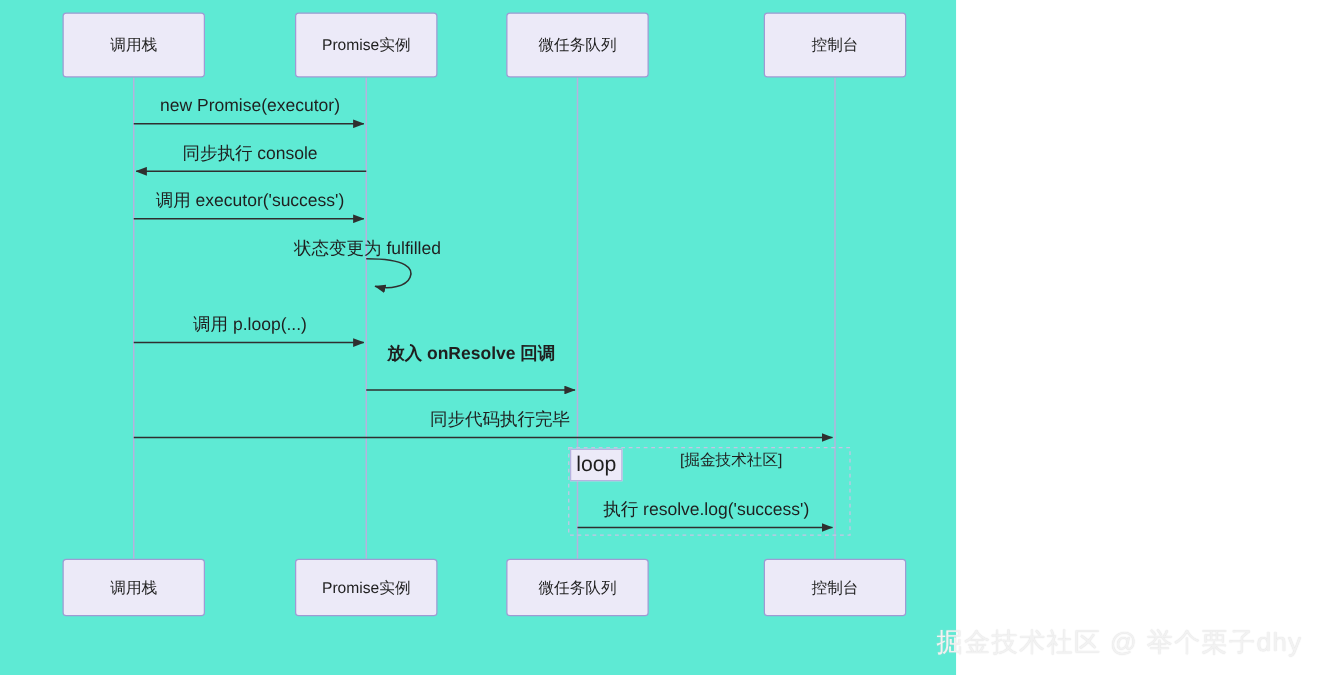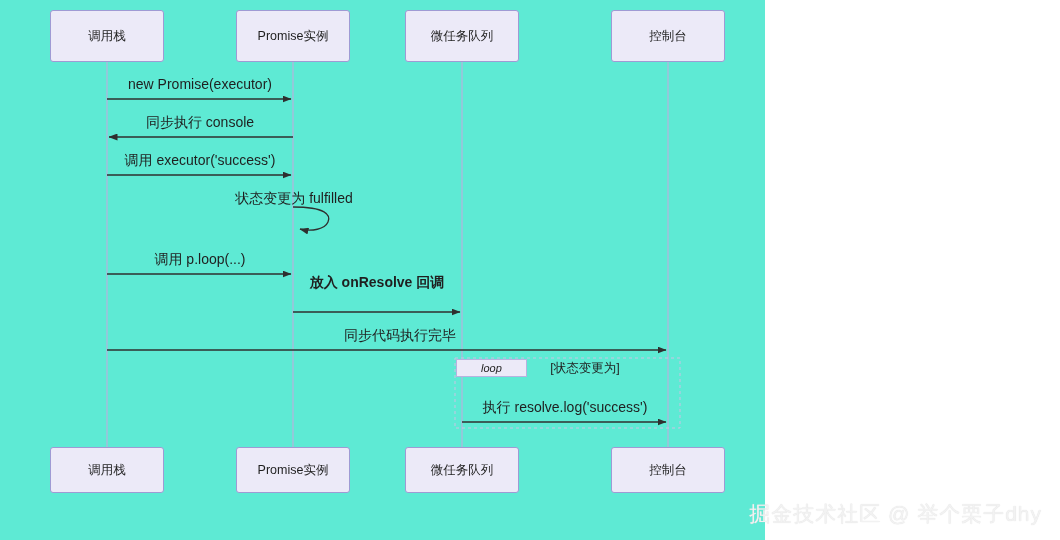--- a/index.html
+++ b/index.html
@@ -32,25 +32,24 @@
     font-size:14px;
     color:#1f1f1f;
     white-space:nowrap;
     transform:translateX(-50%);
     text-align:right;
   }
   .loop-tag{
     position:absolute;
     background:#eceaf8;
     border:1px solid #b7b2e0;
-    font-size:11px;
+    font-size:17px;
     color:#1f1f1f;
-    padding:2px 24px;
+    padding:2px 4px;
     box-sizing:border-box;
-    font-style:italic;
   }
   .loop-title{
     position:absolute;
     font-size:12.5px;color:#1f1f1f;white-space:nowrap;
     transform:translateX(-50%);
   }
   #watermark{
     position:absolute;
     right:18px;bottom:12px;
     font-size:21px;
@@ -121,19 +120,19 @@
   <div class="msg-label" style="left:200px;top:76px;">new Promise(executor)</div>
   <div class="msg-label" style="left:200px;top:114px;">同步执行 console</div>
   <div class="msg-label" style="left:200px;top:152px;">调用 executor('success')</div>
   <div class="msg-label" style="left:294px;top:190px;">状态变更为 fulfilled</div>
   <div class="msg-label" style="left:200px;top:251px;">调用 p.loop(...)</div>
   <div class="msg-label" style="left:377px;top:274px;font-weight:bold;">放入 onResolve 回调</div>
   <div class="msg-label" style="left:387px;top:327px;margin-left:13px;">同步代码执行完毕</div>
   <div class="msg-label" style="left:565px;top:399px;">执行 resolve.log('success')</div>
 
   <div class="loop-tag" style="left:456px;top:359px;">loop</div>
-  <div class="loop-title" style="left:585px;top:360px;">[状态变更为]</div>
+  <div class="loop-title" style="left:585px;top:360px;">[掘金技术社区]</div>
 
 </div>
 
 <div id="right-pad"></div>
 
 <div id="watermark">掘金技术社区 @ 举个栗子dhy</div>
 
 </body></html>

